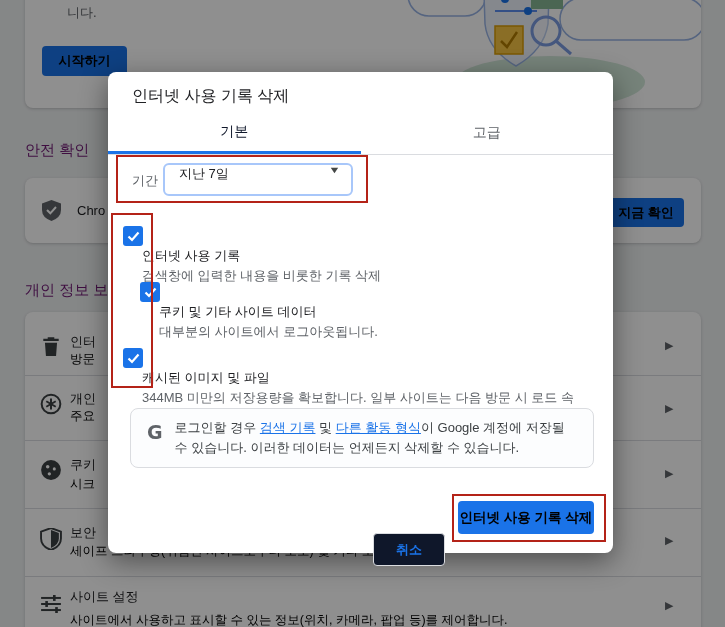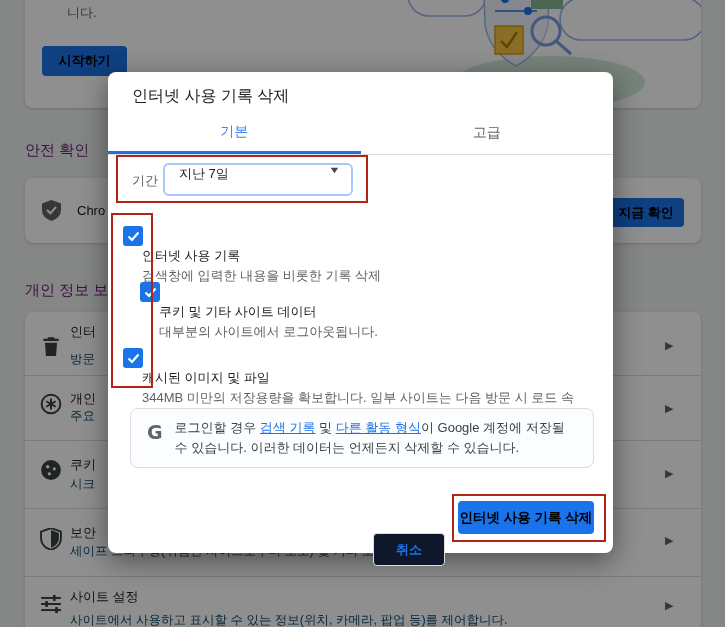--- a/index.html
+++ b/index.html
@@ -25,31 +25,31 @@
 
   .card-safety { left:25px; top:178px; width:676px; height:65px; }
   .safety-icon { position:absolute; left:17px; top:22px; }
   .safety-text { position:absolute; left:52px; top:25px; font-size:13px; color:#202124; white-space:nowrap; }
   .safety-check-btn { position:absolute; left:583px; top:20px; width:76px; height:29px; }
 
   .card-privacy { left:25px; top:312px; width:676px; height:345px; border-radius:8px 8px 0 0; }
   .p-row { position:absolute; left:0; width:100%; }
   .p-icon { position:absolute; left:15px; width:22px; height:22px; color:#5f6368; }
   .p-title { position:absolute; left:45px; font-size:13px; color:#202124; white-space:nowrap; }
-  .p-desc { position:absolute; left:45px; font-size:12.5px; color:#0c4a6e; white-space:nowrap; }
+  .p-desc { position:absolute; left:45px; font-size:12.5px; color:#000000; white-space:nowrap; }
   .p-arrow { position:absolute; left:640px; font-size:11px; color:#5f6368; }
   .p-div { position:absolute; left:0; right:0; height:1px; background:#dadce0; }
 
   
   .overlay { position:absolute; inset:0; background:rgba(0,0,0,.44); z-index:5; }
   .dialog { position:absolute; left:108px; top:72px; width:505px; height:481px; background:#fff; border-radius:8px; box-shadow:0 8px 28px rgba(0,0,0,.45); z-index:10; }
   .dlg-title { position:absolute; left:24px; top:14px; font-size:16px; color:#202124; }
   .tabs { position:absolute; left:0; top:40px; width:100%; height:43px; display:flex; border-bottom:1px solid #dadce0; }
   .tab { flex:1; display:flex; align-items:center; justify-content:center; font-size:14px; font-weight:500; color:#5f6368; cursor:pointer; }
-  .tab.active { color:#3b82f6; border-bottom:3px solid #1a73e8; }
+  .tab.active { color:#0f172a; border-bottom:3px solid #1a73e8; }
   .time-label { position:absolute; left:24px; top:100px; font-size:13px; color:#5f6368; }
   .dropdown { position:absolute; left:55px; top:91px; width:190px; height:33px; border:2px solid #a8c7fa; border-radius:6px; background:#fff; display:flex; align-items:flex-start; padding:0 12px 0 14px; cursor:pointer; }
   .dropdown-value { flex:1; font-size:13px; color:#202124; }
   .dropdown-caret { font-size:9px; color:#444746; transform:scaleX(1.4); }
 
   .cb-row { position:absolute; left:15px; width:475px; display:flex; align-items:flex-start;flex-direction:column; }
   .cb-row-0 { top:144px; } .cb-row-1 { top:200px;margin-left:17px; } .cb-row-2 { top:256px; }
   .checkbox { width:20px; height:20px; flex:0 0 20px; background:#1a73e8; border-radius:3px; display:flex; align-items:center; justify-content:center; margin-top:10px; cursor:pointer; }
   .cb-row-2 .checkbox { margin-top:20px; }
   .cb-text { margin-left:19px; width:432px; }
@@ -109,21 +109,21 @@
   </div>
 
   <div class="section-heading heading-privacy">개인 정보 보호 및 보안</div>
 
   <div class="card card-privacy">
 
     <div class="p-row">
       <svg class="p-icon" style="top:23px" width="20" height="20" viewBox="0 0 20 20">
           <path d="M7,2 L13,2 L13,3.5 L17,3.5 L17,5.5 L3,5.5 L3,3.5 L7,3.5 Z M4.5,7 L15.5,7 L14.6,19 L5.4,19 Z" fill="#3c4043"></path>
         </svg>
-      <div class="p-title" style="top:11px">인터</div>
+      <div class="p-title" style="top:21px">인터</div>
       <div class="p-desc" style="top:39px">방문</div>
       <div class="p-arrow" style="top:27px">▶</div>
     </div>
     <div class="p-div" style="top:63px"></div>
 
     <div class="p-row">
       <svg class="p-icon" style="top:81px" width="20" height="20" viewBox="0 0 20 20">
         <circle cx="10" cy="10" r="8.5" fill="none" stroke="#3c4043" stroke-width="1.8"></circle>
         <g stroke="#3c4043" stroke-width="1.8">
             <line x1="10" y1="5" x2="10" y2="15"></line>

